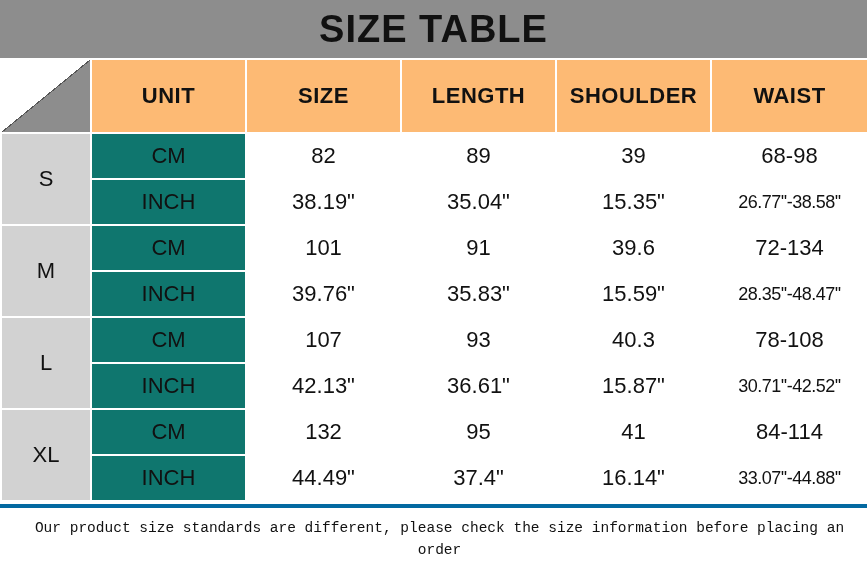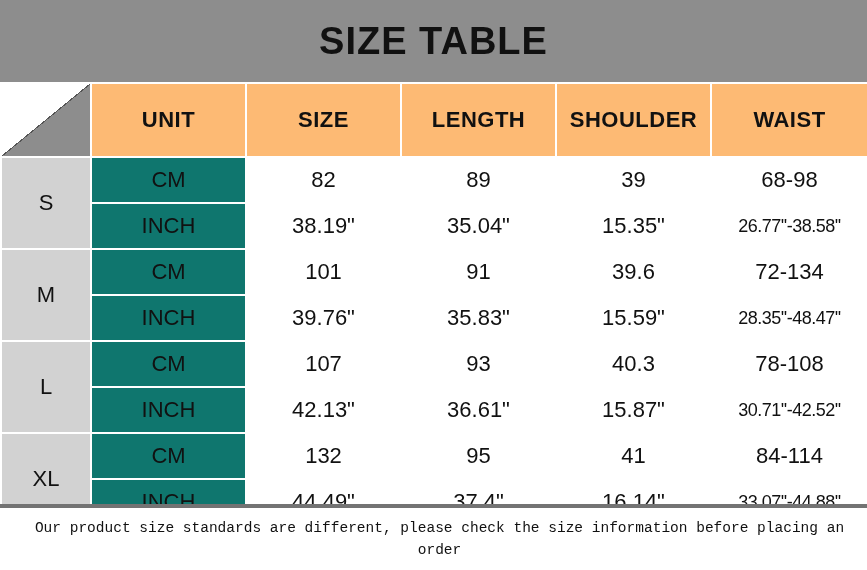--- a/index.html
+++ b/index.html
@@ -14,21 +14,21 @@
     overflow: hidden;
   }
   .sheet {
     width: 867px;
     height: 570px;
     position: relative;
     background: #ffffff;
   }
   
   .title-bar {
-    height: 82px;
+    height: 58px;
     background: #8d8d8d;
     display: flex;
     align-items: center;
     justify-content: center;
   }
   .title-text {
     font-size: 38px;
     font-weight: bold;
     color: #111111;
     letter-spacing: 1px;
@@ -118,21 +118,21 @@
     letter-spacing: -0.5px;
   }
   
   .footer {
     position: absolute;
     left: 0;
     bottom: 0;
     width: 867px;
     height: 66px;
     background: #ffffff;
-    border-top: 4px solid #737373;
+    border-top: 4px solid #0369a1;
     display: flex;
     align-items: center;
     justify-content: center;
     box-sizing: border-box;
     padding-left: 12px;
   }
   .footer-text {
     font-family: "Liberation Mono", monospace;
     font-size: 14.5px;
     color: #111111;

